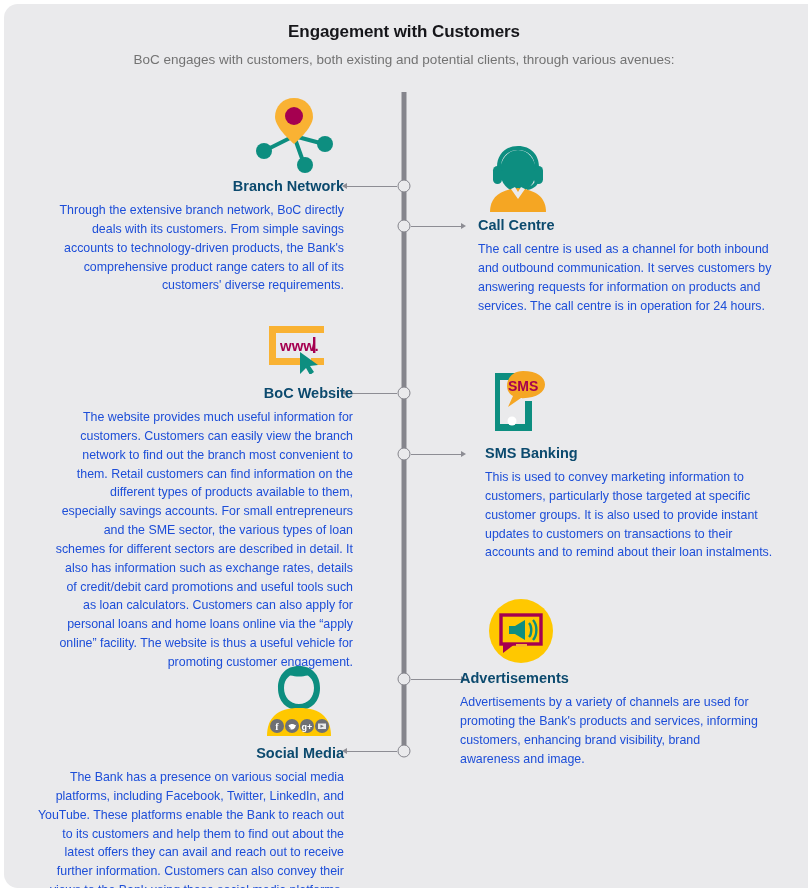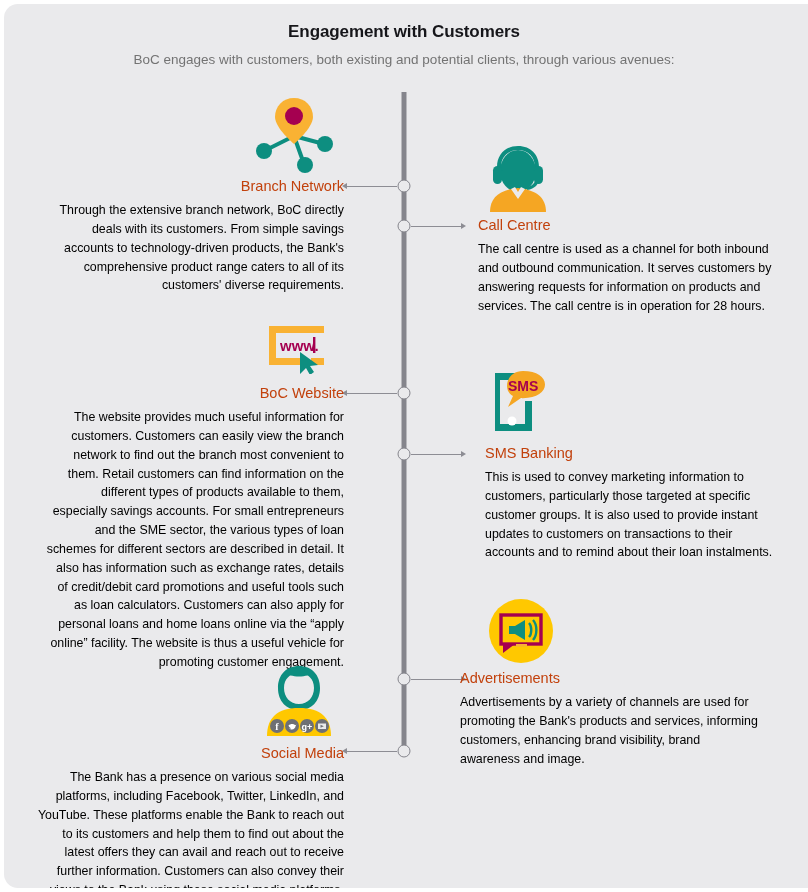--- a/index.html
+++ b/index.html
@@ -83,29 +83,29 @@
   .arrow-left  { border-right: 5px solid #8d8d94; }
   .arrow-right { border-left: 5px solid #8d8d94; }
 
   
   .block { position: absolute; }
   .block.left  { text-align: right; }
   .block.right { text-align: left; }
   .block-title {
     margin: 0;
     font-size: 14.5px;
-    font-weight: normal;
-    color: #c2410c;
+    font-weight: bold;
+    color: #0c4a6e;
   }
   .block-body {
     margin: 0;
     padding-top: 7px;
     font-size: 12.4px;
     line-height: 1.52;
-    color: #000000;
+    color: #1d4ed8;
   }
   .icon-wrap { position: absolute; text-align: right; }
 
   
   svg { display: block; }
 </style>
 </head>
 <body>
 
 <div class="card">
@@ -164,33 +164,33 @@
       <path d="M33 6 C20 6 12 15 12 27 L12 38 C12 40 14 41 16 40 L16 27 C16 17 23 10 33 10 C43 10 50 17 50 27 L50 40 C50 43 47 46 42 47 L42 50 C50 49 54 44 54 38 L54 27 C54 15 46 6 33 6 Z" fill="#0d8e80"></path>
       <ellipse cx="33" cy="31" rx="18" ry="21" fill="#0d8e80"></ellipse>
       <rect x="8" y="26" width="9" height="18" rx="4.5" fill="#0d8e80"></rect>
       <rect x="49" y="26" width="9" height="18" rx="4.5" fill="#0d8e80"></rect>
       <path d="M33 48 C14 50 5 58 5 72 L61 72 C61 58 52 50 33 48 Z" fill="#f5a623"></path>
       <path d="M26 49 L33 59 L40 49 L36 47 L33 52 L30 47 Z" fill="#eaeaec"></path>
     </svg>
   </div>
   <div class="block right" style="left:474px; top:213px; width:300px;">
     <h2 class="block-title">Call Centre</h2>
-    <p class="block-body">The call centre is used as a channel for both inbound and outbound communication. It serves customers by answering requests for information on products and services. The call centre is in operation for 28 hours.</p>
+    <p class="block-body">The call centre is used as a channel for both inbound and outbound communication. It serves customers by answering requests for information on products and services. The call centre is in operation for 24 hours.</p>
   </div>
 
   <div class="icon-wrap" style="left:262px; top:318px;">
     <svg width="64" height="52" viewBox="0 0 64 52">
       <path d="M3 4 L58 4 L58 11 L10 11 L10 36 L34 36 L34 43 L3 43 Z" fill="#f9b233"></path>
       <path d="M45 36 L58 36 L58 43 L45 43 Z" fill="#f9b233"></path>
       <text x="14" y="29" font-family="'Liberation Sans', sans-serif" font-size="15" font-weight="bold" fill="#a50050">www.</text>
       <rect x="47" y="15" width="2.4" height="16" fill="#a50050"></rect>
       <path d="M34 30 L34 52 L40 46 L44 53 L48 50 L44 44 L52 43 Z" fill="#0d8e80"></path>
     </svg>
   </div>
-  <div class="block left" style="left:40px; top:381px; width:300px;">
+  <div class="block left" style="left:49px; top:381px; width:300px;">
     <h2 class="block-title">BoC Website</h2>
     <p class="block-body">The website provides much useful information for customers. Customers can easily view the branch network to find out the branch most convenient to them. Retail customers can find information on the different types of products available to them, especially savings accounts. For small entrepreneurs and the SME sector, the various types of loan schemes for different sectors are described in detail. It also has information such as exchange rates, details of credit/debit card promotions and useful tools such as loan calculators. Customers can also apply for personal loans and home loans online via the “apply online” facility. The website is thus a useful vehicle for promoting customer engagement.</p>
   </div>
 
   <div class="icon-wrap" style="left:481px; top:365px;">
     <svg width="64" height="66" viewBox="0 0 64 66">
       <path d="M10 4 L34 4 L34 11 L15 11 L15 55 L40 55 L40 32 L47 32 L47 62 L10 62 Z" fill="#0d8e80"></path>
       <path d="M40 4 L47 4 L47 11 L40 11 Z" fill="#0d8e80"></path>
       <circle cx="27" cy="52" r="4.5" fill="#ffffff"></circle>
       <path d="M28 2 C18 2 12 9 12 17 C12 21 14 25 18 27 L13 38 L26 29 C26.8 29.1 27.8 29.2 28 29.2 C42 29.2 50 23 50 15.6 C50 8 42 2 28 2 Z" transform="translate(10,0)" fill="#f5a623"></path>

